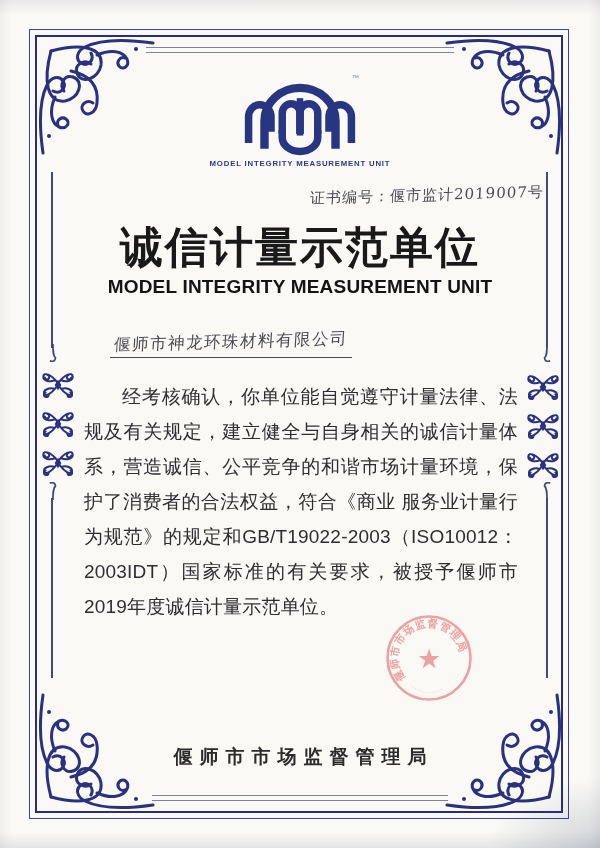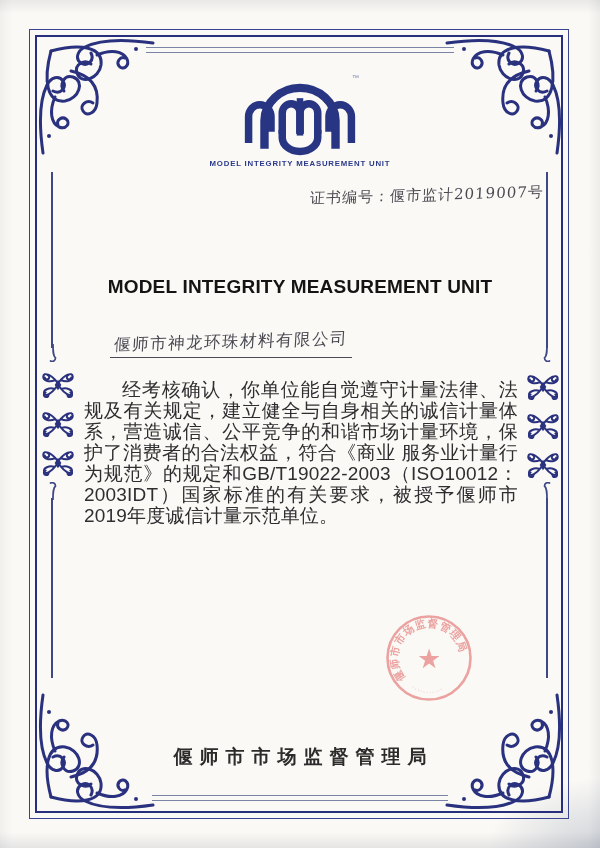--- a/index.html
+++ b/index.html
@@ -34,21 +34,21 @@
     transform:rotate(-1.6deg) skewX(-5deg);}
   .certno{position:absolute;right:56px;top:186px;font-size:15px;letter-spacing:1px;}
   .title-zh{position:absolute;left:0;right:0;top:219px;text-align:center;margin:0;
     font-family:"Liberation Serif","DejaVu Serif",serif;font-size:43px;font-weight:bold;
     letter-spacing:2px;color:#191919;}
   .title-en{position:absolute;left:0;right:0;top:276px;text-align:center;margin:0;
     font-size:19px;font-weight:800;letter-spacing:.2px;color:#141414;}
   .recipient{position:absolute;left:114px;top:331px;font-size:16.5px;letter-spacing:1.5px;}
   .recipient-underline{position:absolute;left:110px;top:357px;width:242px;height:1.3px;background:#4a4a52;}
   .body-text{position:absolute;left:84px;top:379px;width:434px;margin:0;
-    font-size:19px;line-height:21px;color:#2e2e31;text-align:justify;text-align-last:left;
+    font-size:19px;line-height:35px;color:#2e2e31;text-align:justify;text-align-last:left;
     text-indent:2em;letter-spacing:.2px;}
   .issuer-label{position:absolute;left:305px;top:651px;font-size:15.5px;font-weight:600;
     letter-spacing:1px;color:#333;}
   .seal{position:absolute;left:379px;top:608px;width:100px;height:100px;opacity:.82;}
   .footer-org{position:absolute;left:0;right:0;top:744px;text-align:center;margin:0;
     font-size:19px;font-weight:700;letter-spacing:7px;text-indent:7px;color:#2b2b2b;}
 </style>
 </head>
 <body>
 
@@ -154,20 +154,21 @@
     </g>
     <rect x="56.5" y="28" width="7" height="40" fill="#283583"></rect>
   </svg>
   <div class="logo-tm">™</div>
   <div class="logo-caption">MODEL INTEGRITY MEASUREMENT UNIT</div>
 
   <div class="certno handwrite">
     <span>证书编号：</span><span>偃市监计2019007号</span>
   </div>
 
+  <h1 class="title-zh">诚信计量示范单位</h1>
   <h2 class="title-en">MODEL INTEGRITY MEASUREMENT UNIT</h2>
 
   <div class="recipient handwrite">偃师市神龙环珠材料有限公司</div>
   <div class="recipient-underline"></div>
 
   <p class="body-text">经考核确认，你单位能自觉遵守计量法律、法规及有关规定，建立健全与自身相关的诚信计量体系，营造诚信、公平竞争的和谐市场计量环境，保护了消费者的合法权益，符合《商业 服务业计量行为规范》的规定和GB/T19022-2003（ISO10012：2003IDT）国家标准的有关要求，被授予偃师市2019年度诚信计量示范单位。</p>
 
   <svg class="seal" viewBox="0 0 100 100">
     <defs>
       <path id="sealArcTop" d="M 28.1 71.9 A 31 31 0 1 1 71.9 71.9" fill="none"></path>

